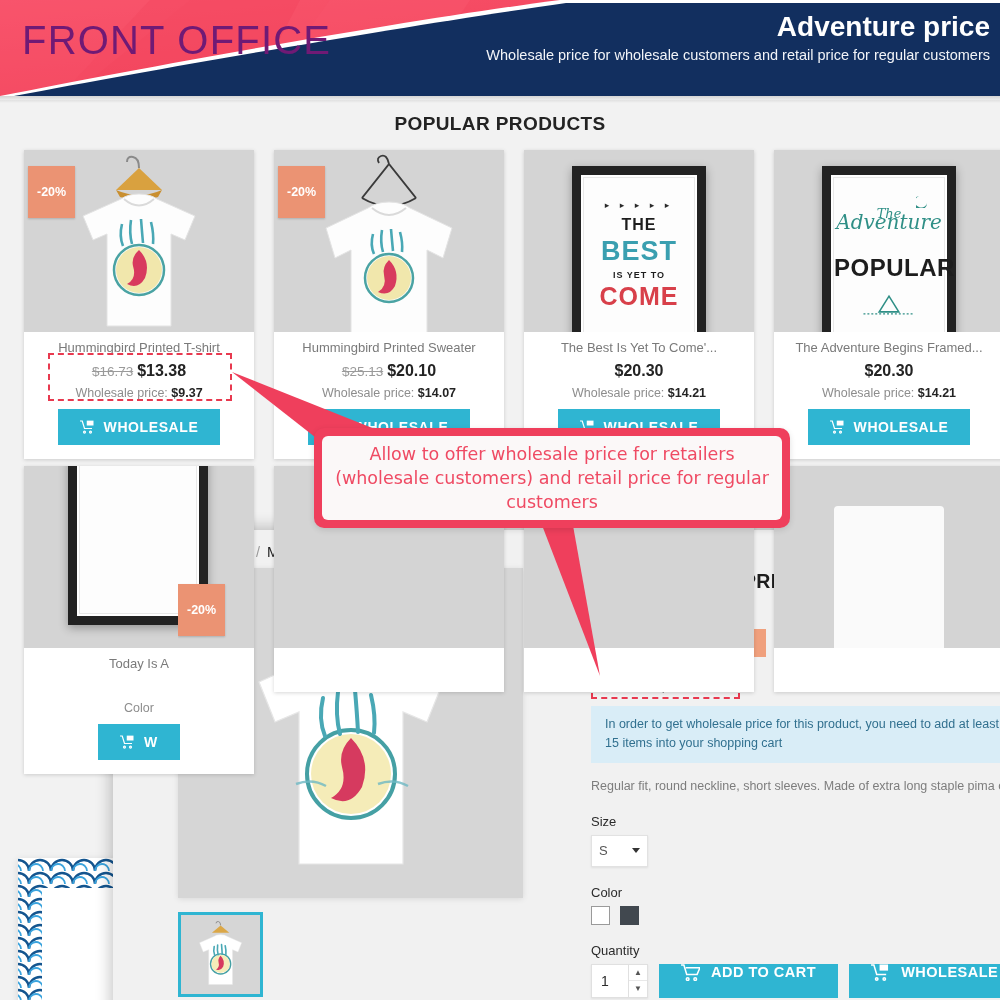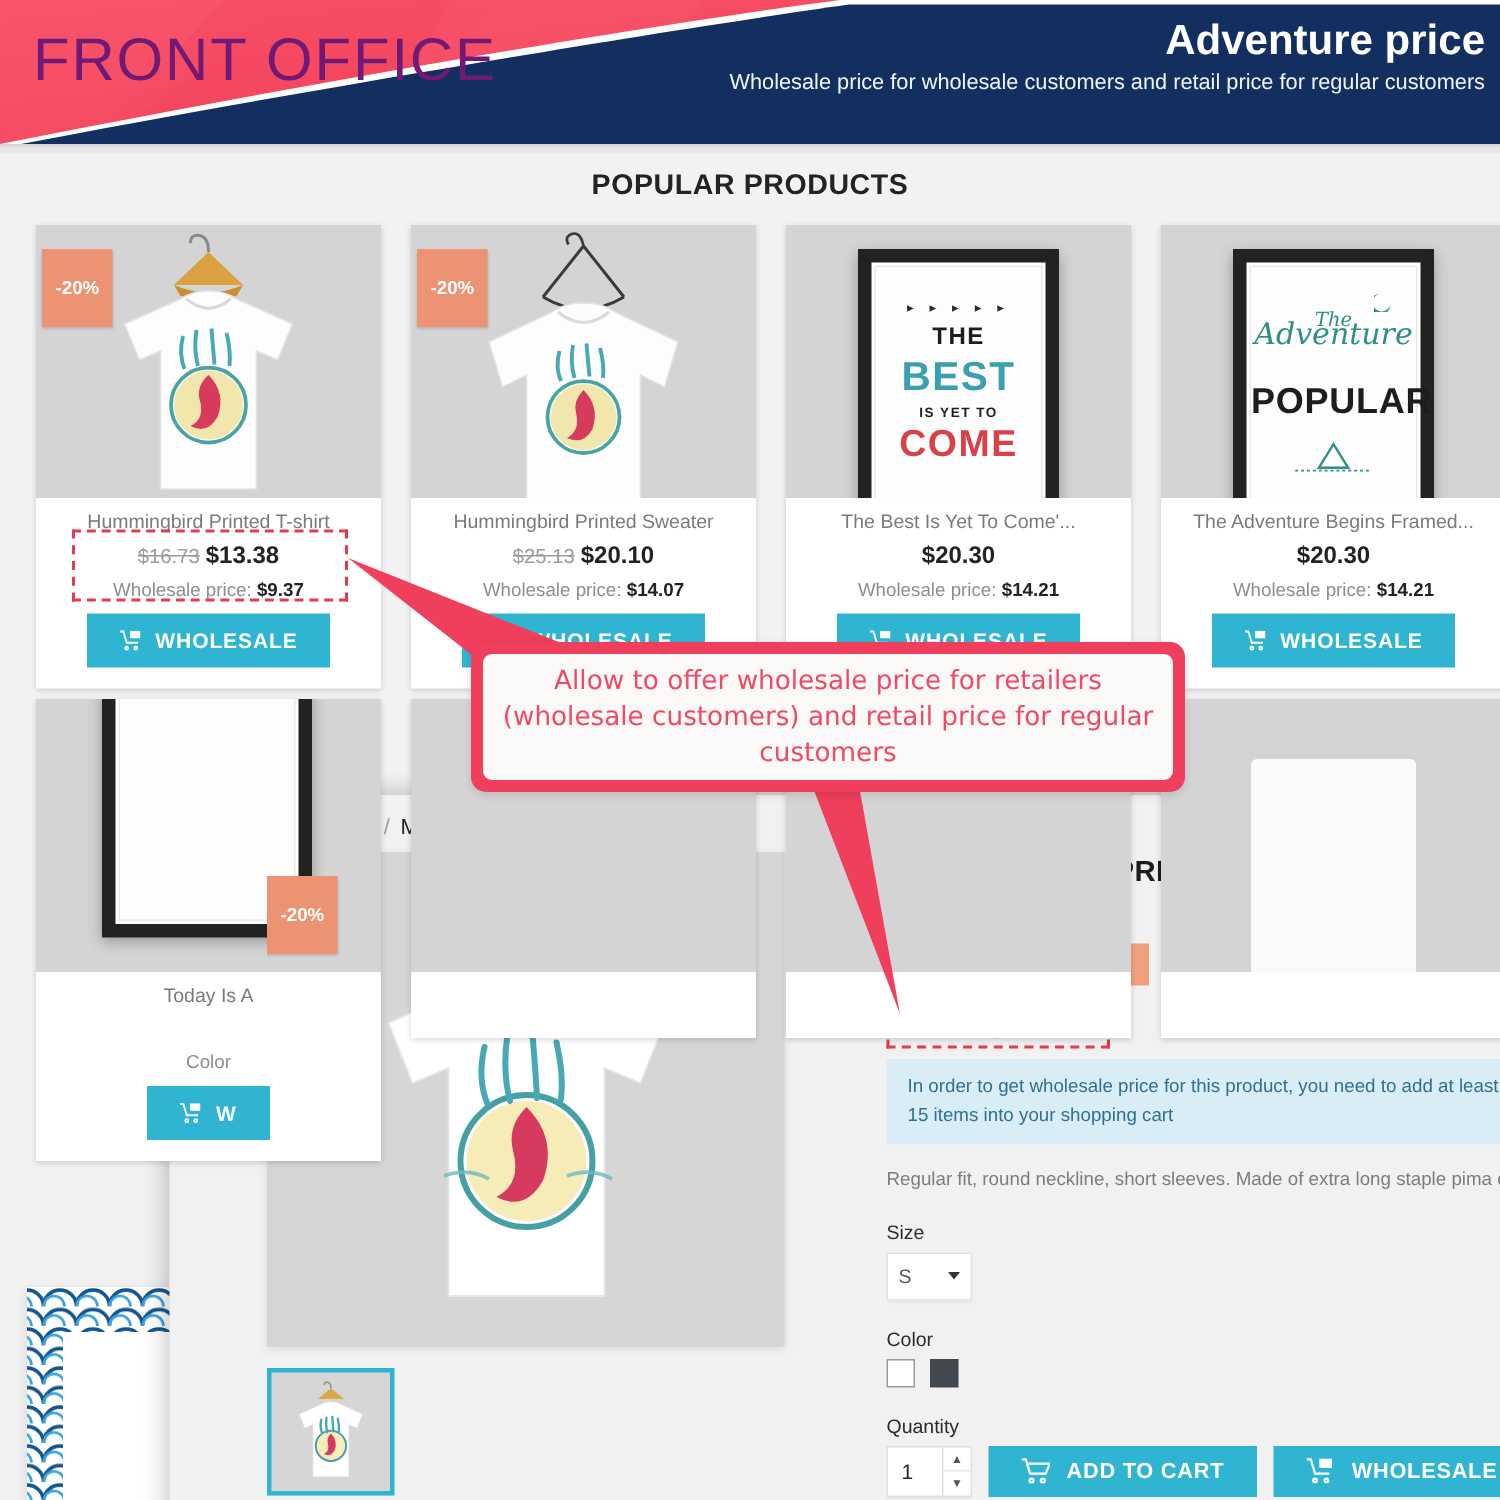--- a/index.html
+++ b/index.html
@@ -103,21 +103,21 @@
   .sw.grey { background: #41484f; }
   .qrow { display: flex; align-items: stretch; gap: 11px; margin-top: 6px; }
   .qty { width: 57px; height: 34px; background: #fff; border: 1px solid #e0e0e0;
          display: flex; align-items: center; box-shadow: 0 1px 2px rgba(0,0,0,.07); }
   .qty .qv { flex: 1; text-align: left; padding-left: 9px; font-size: 14px; color: #2b2b2b; }
   .qty .spin { width: 19px; border-left: 1px solid #e0e0e0; display: flex; flex-direction: column; height: 100%; }
   .qty .spin div { flex: 1; display: flex; align-items: center; justify-content: center;
                    font-size: 8px; color: #555; cursor: pointer; }
   .qty .spin div:first-child { border-bottom: 1px solid #e8e8e8; }
   .bigbtn { background: #2fb5d2; color: #fff; border: none; font-size: 14.5px; font-weight: bold;
-            letter-spacing: .5px; padding: 0 22px; display: flex; align-items: center; gap: 11px;
+            letter-spacing: .5px; padding: 0 22px; display: flex; gap: 11px;
             cursor: pointer; height: 34px; }
 
   
   .callout { position: absolute; left: 314px; top: 428px; width: 476px; height: 100px;
              background: #ef3f5c; border-radius: 10px; z-index: 30; box-shadow: 0 2px 6px rgba(0,0,0,.12); }
   .callout-in { position: absolute; inset: 8px; background: #fbf8f8; border-radius: 6px;
                 display: flex; align-items: center; justify-content: center; }
   .callout-txt { color: #ef4a63; font-size: 17.5px; text-align: center; line-height: 1.38; padding: 0 10px;
                  font-family: "DejaVu Sans", sans-serif; }
   .tailsvg { position: absolute; left: 0; top: 0; z-index: 29; pointer-events: none; }

